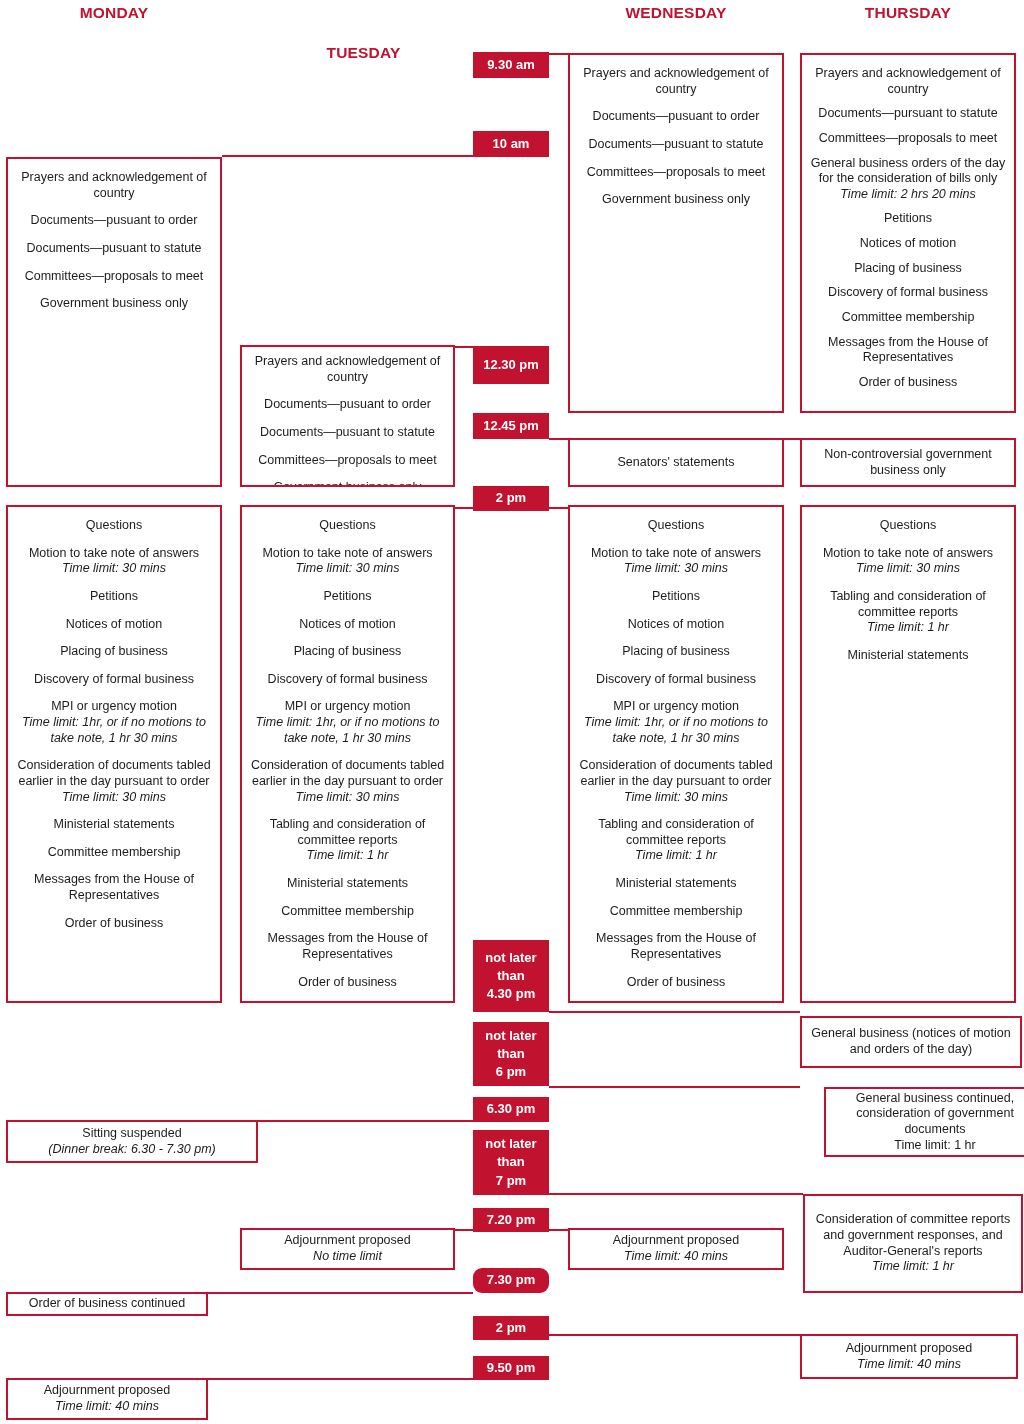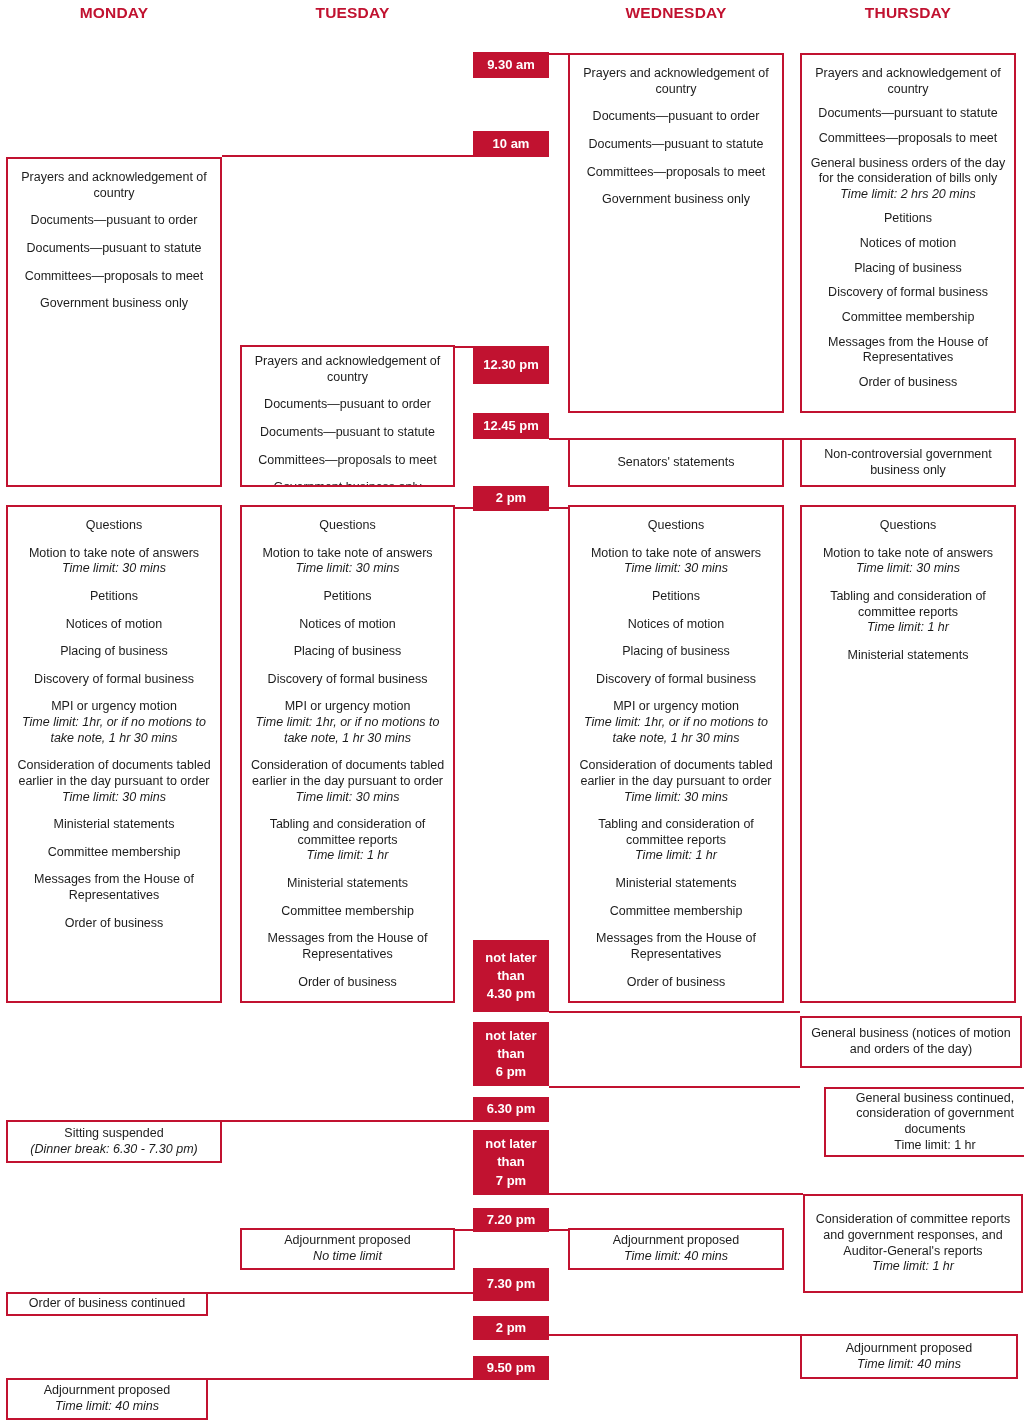--- a/index.html
+++ b/index.html
@@ -29,41 +29,41 @@
     white-space:pre-line; box-sizing:border-box;
   }
   .conn { position:absolute; height:2px; background:var(--red); }
 </style>
 </head>
 <body>
 
 <div class="page">
 
   <div class="day-h" style="left:6px;width:216px;">MONDAY</div>
-  <div class="day-h" style="left:245px;width:215px;">TUESDAY</div>
+  <div class="day-h" style="left:256px;width:215px;margin-top:40px;">TUESDAY</div>
   <div class="day-h" style="left:568px;width:216px;">WEDNESDAY</div>
   <div class="day-h" style="left:800px;width:216px;">THURSDAY</div>
 
   <div class="badge" style="top:52px;height:26px;">9.30 am</div>
   <div class="badge" style="top:131px;height:26px;">10 am</div>
   <div class="badge" style="top:346px;height:38px;">12.30 pm</div>
   <div class="badge" style="top:413px;height:26px;">12.45 pm</div>
   <div class="badge" style="top:486px;height:25px;">2 pm</div>
   <div class="badge" style="top:940px;height:72px;">not later
 than
 4.30 pm</div>
   <div class="badge" style="top:1022px;height:64px;">not later
 than
 6 pm</div>
   <div class="badge" style="top:1097px;height:25px;">6.30 pm</div>
   <div class="badge" style="top:1130px;height:65px;">not later
 than
 7 pm</div>
   <div class="badge" style="top:1208px;height:24px;">7.20 pm</div>
-  <div class="badge" style="top:1268px;height:33px;">7.30 pm</div>
+  <div class="badge" style="top:1268px;height:25px;border-radius:9px;">7.30 pm</div>
   <div class="badge" style="top:1316px;height:24px;">2 pm</div>
   <div class="badge" style="top:1356px;height:24px;">9.50 pm</div>
 
   <div class="conn" style="top:53px;left:549px;width:19px;"></div>
   <div class="conn" style="top:155px;left:222px;width:251px;"></div>
   <div class="conn" style="top:346px;left:455px;width:18px;"></div>
   <div class="conn" style="top:438px;left:549px;width:251px;"></div>
   <div class="conn" style="top:507px;left:455px;width:18px;"></div>
   <div class="conn" style="top:507px;left:549px;width:19px;"></div>
   <div class="conn" style="top:1011px;left:549px;width:251px;"></div>
@@ -324,21 +324,21 @@
       <div class="item">
         <div class="line">General business (notices of motion and orders of the day)</div>
       </div>
     </div>
   <div class="box vcenter" style="left:800px;top:1087px;width:222px;height:70px;margin-left:24px;">
       <div class="item">
         <div class="line">General business continued, consideration of government documents</div>
         <div class="line">Time limit: 1 hr</div>
       </div>
     </div>
-  <div class="box vcenter" style="left:6px;top:1120px;width:216px;height:43px;">
+  <div class="box vcenter" style="left:6px;top:1120px;width:252px;height:43px;">
       <div class="item">
         <div class="line">Sitting suspended</div>
         <div class="line it">(Dinner break: 6.30 - 7.30 pm)</div>
       </div>
     </div>
   <div class="box vcenter" style="left:803px;top:1194px;width:220px;height:99px;">
       <div class="item">
         <div class="line">Consideration of committee reports and government responses, and Auditor-General's reports</div>
         <div class="line it">Time limit: 1 hr</div>
       </div>

